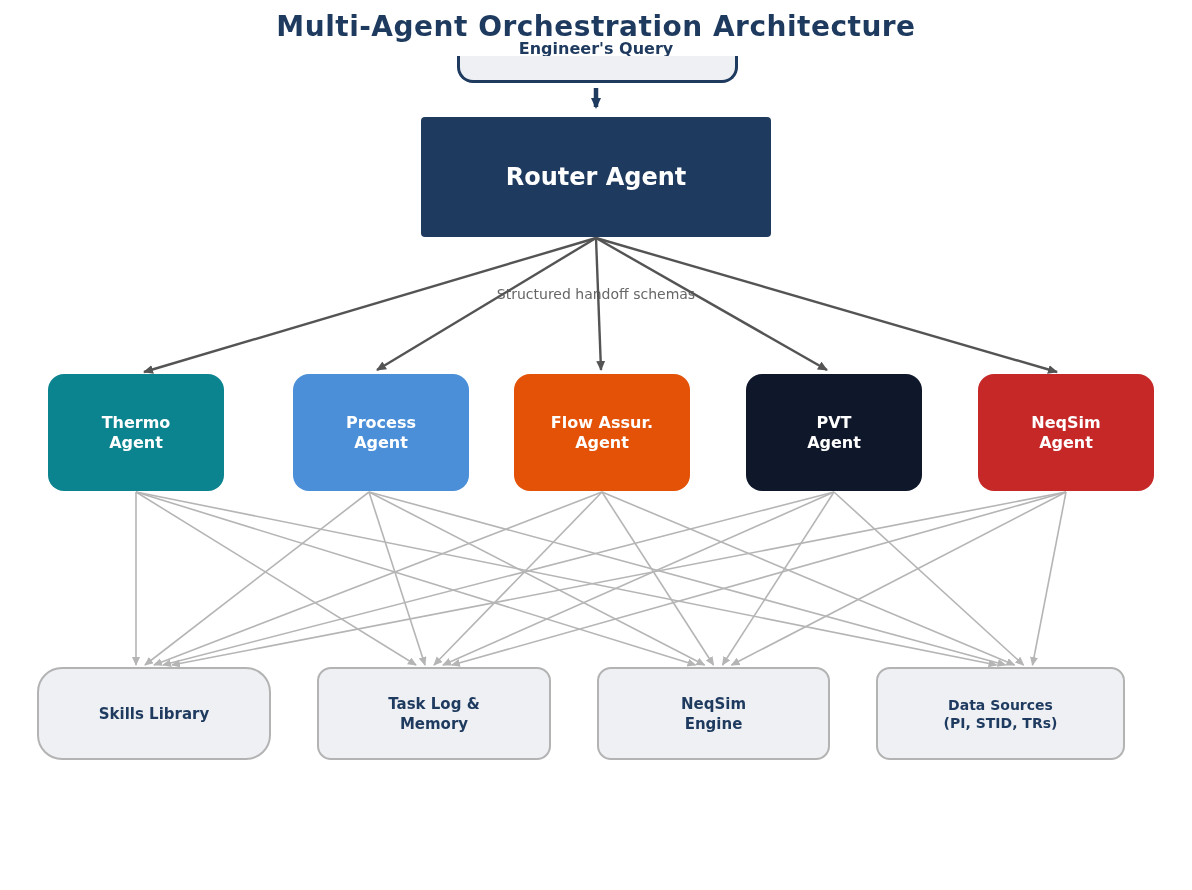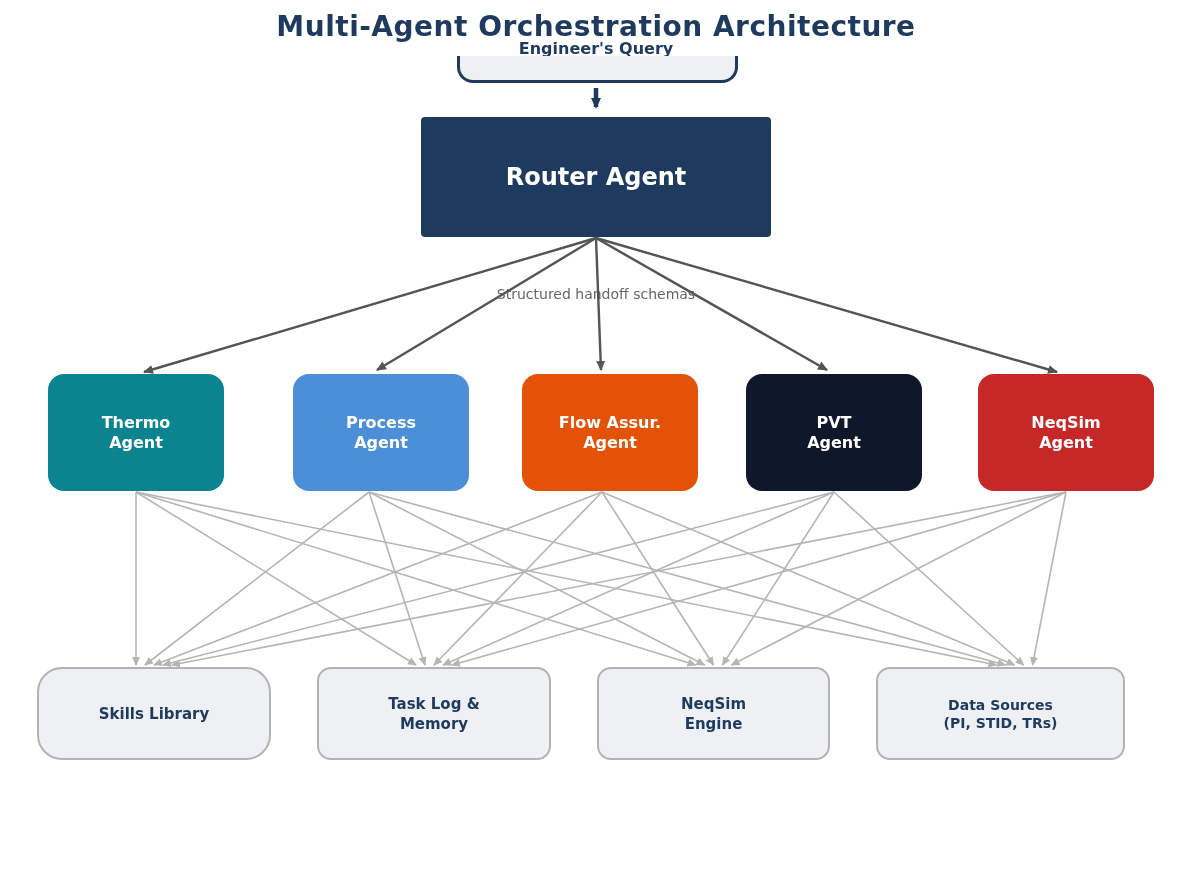--- a/index.html
+++ b/index.html
@@ -108,21 +108,21 @@
 
   <div id="agents-layer" class="layer">
       <div class="node agent-node" style="left: 48px; background: rgb(11, 132, 144);">
         <div>Thermo</div>
         <div>Agent</div>
       </div>
       <div class="node agent-node" style="left: 264px; background: rgb(75, 143, 216); margin-left: 29px;">
         <div>Process</div>
         <div>Agent</div>
       </div>
-      <div class="node agent-node" style="left: 514px; background: rgb(227, 82, 6); margin-left: 8px;">
+      <div class="node agent-node" style="left: 514px; background: rgb(227, 82, 6);">
         <div>Flow Assur.</div>
         <div>Agent</div>
       </div>
       <div class="node agent-node" style="left: 746px; background: #0f172a;">
         <div>PVT</div>
         <div>Agent</div>
       </div>
       <div class="node agent-node" style="left: 978px; background: rgb(198, 40, 40);">
         <div>NeqSim</div>
         <div>Agent</div>

